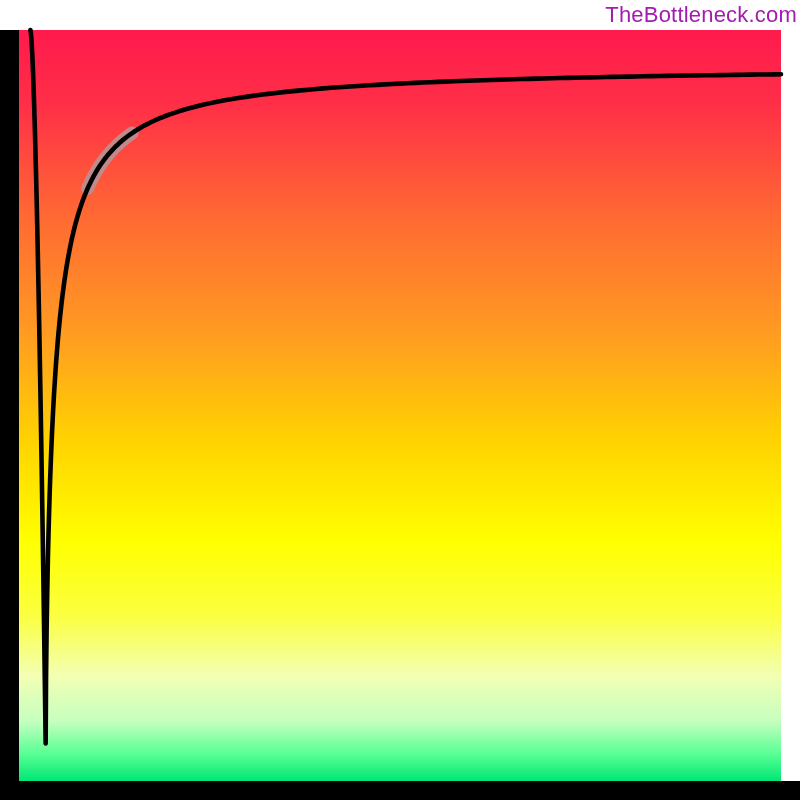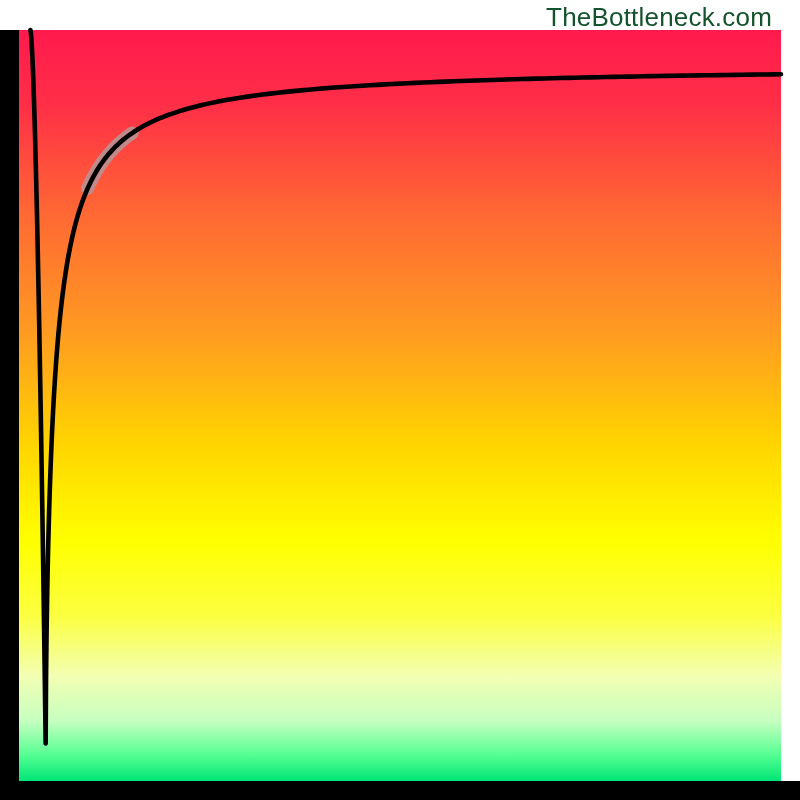--- a/index.html
+++ b/index.html
@@ -12,24 +12,24 @@
     font-family: Arial, Helvetica, sans-serif;
   }
   .stage {
     position: relative;
     width: 800px;
     height: 800px;
   }
   .watermark {
     position: absolute;
     top: 2px;
-    right: 28px;
-    font-size: 26px;
+    right: 3px;
+    font-size: 22px;
     font-weight: 400;
-    color: #14532d;
+    color: #a21caf;
     letter-spacing: 0.2px;
     z-index: 4;
   }
   svg {
     position: absolute;
     left: 0;
     top: 0;
   }
 </style>
 </head>

